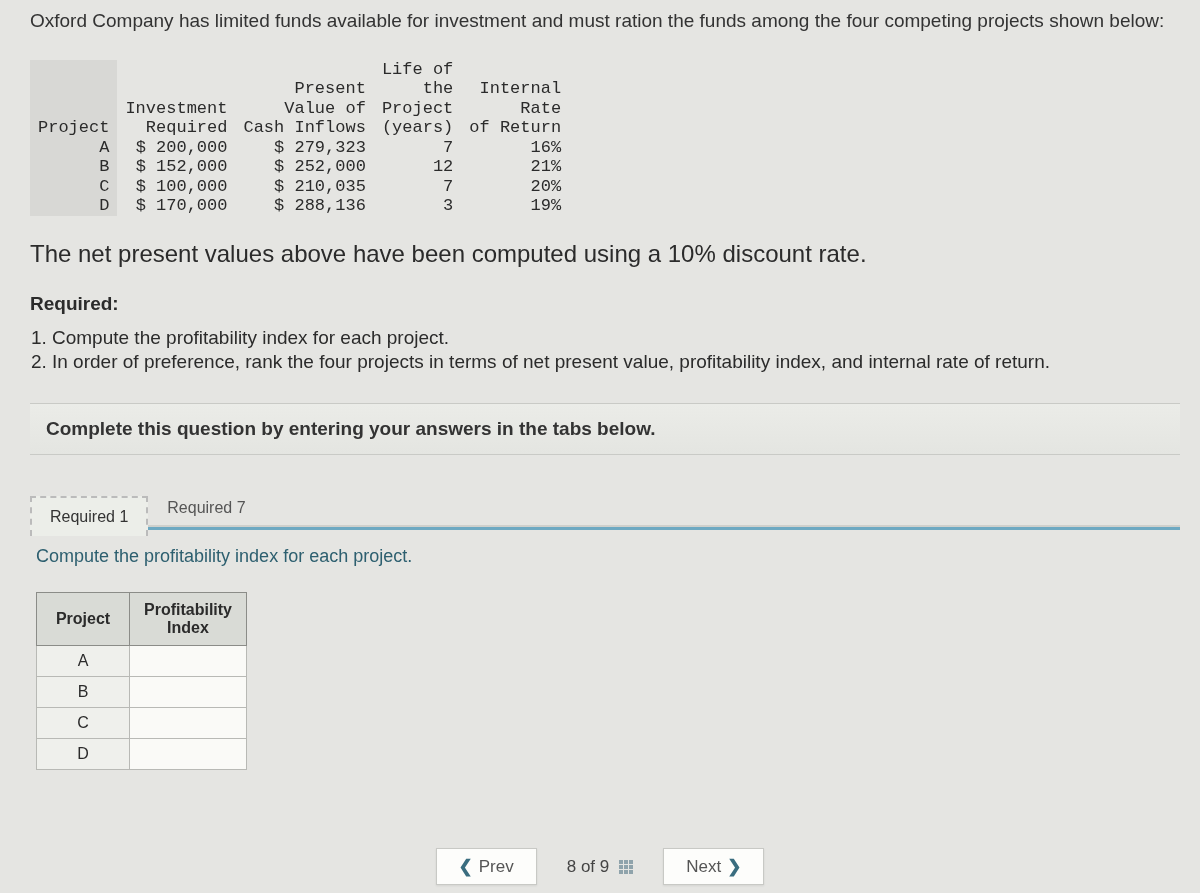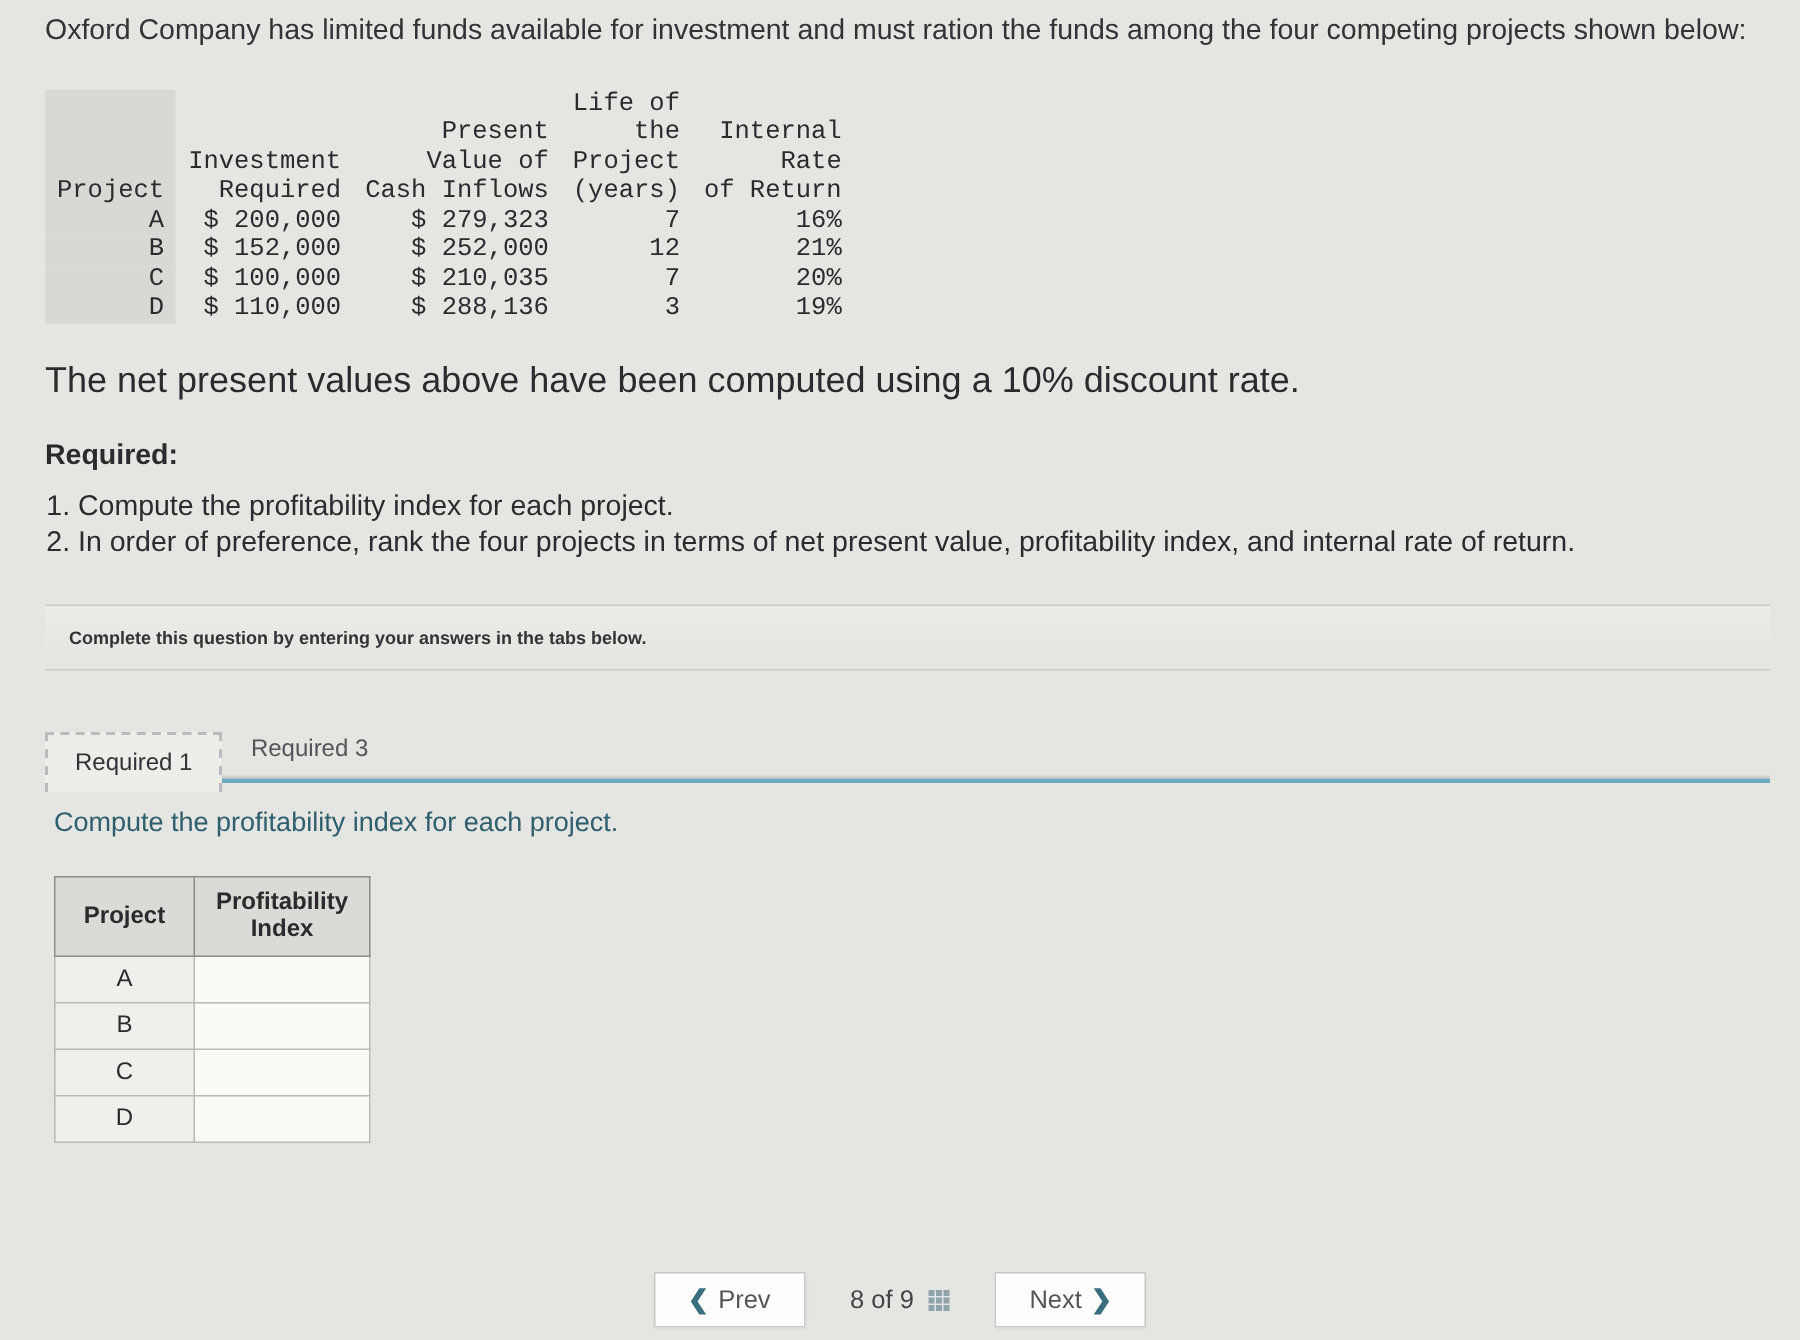--- a/index.html
+++ b/index.html
@@ -34,21 +34,21 @@
 .npv-note { font-size: 24px; margin-bottom: 25px; }
 .req-title { font-weight: bold; font-size: 19px; margin-bottom: 12px; }
 .req-list { font-size: 19px; margin: 0 0 30px 0; padding-left: 22px; }
 .req-list li { margin-bottom: 2px; }
 .instruction-bar {
   background: linear-gradient(#ebece8, #e4e5e1);
   border-top: 1px solid #c9cac6;
   border-bottom: 1px solid #c9cac6;
   padding: 14px 16px;
   font-weight: bold;
-  font-size: 12px;
+  font-size: 19px;
   color: #333;
   margin: 0 0 30px 0;
 }
 .tabs {
   border-bottom: 2px solid #cfd0cc;
   display: flex;
   align-items: flex-end;
   margin-bottom: 0;
 }
 .tab {
@@ -175,40 +175,40 @@
   </tr>
   <tr>
     <td class="center shade">C</td>
     <td>$ 100,000</td>
     <td>$ 210,035</td>
     <td class="center">7</td>
     <td class="center">20%</td>
   </tr>
   <tr>
     <td class="center shade">D</td>
-    <td>$ 110,000</td>
+    <td>$ 170,000</td>
     <td>$ 288,136</td>
     <td class="center">3</td>
     <td class="center">19%</td>
   </tr>
 </tbody></table>
 
 <p class="npv-note">The net present values above have been computed using a 10% discount rate.</p>
 
 <p class="req-title">Required:</p>
 <ol class="req-list">
   <li>Compute the profitability index for each project.</li>
   <li>In order of preference, rank the four projects in terms of net present value, profitability index, and internal rate of return.</li>
 </ol>
 
 <div class="instruction-bar">Complete this question by entering your answers in the tabs below.</div>
 
 <div class="tabs">
   <div class="tab active">Required 1</div>
-  <div class="tab">Required 3</div>
+  <div class="tab">Required 7</div>
 </div>
 <div class="hr-blue"></div>
 
 <div class="tab-body-instruction">
   <span class="line1">Compute the profitability index for each project.</span><br>
 </div>
 
 <table class="answer-table">
   <tbody>
       <tr>

